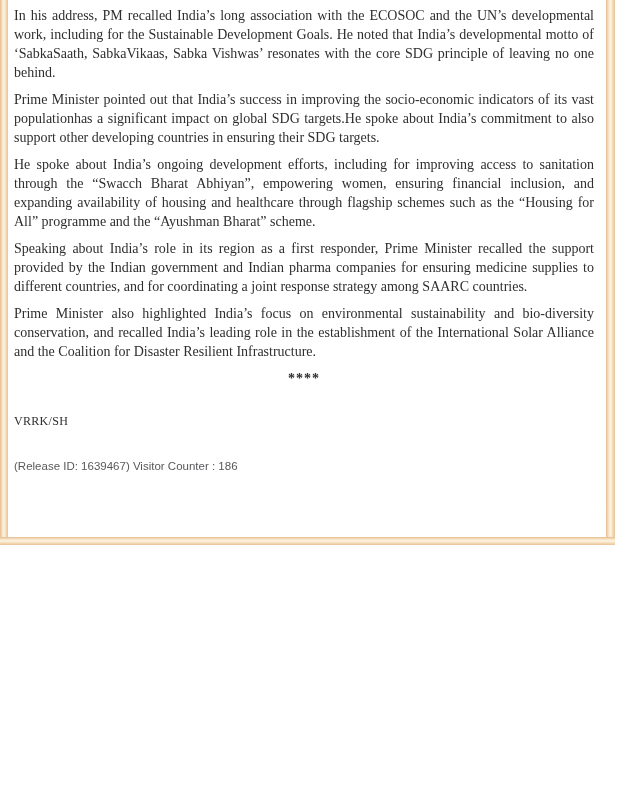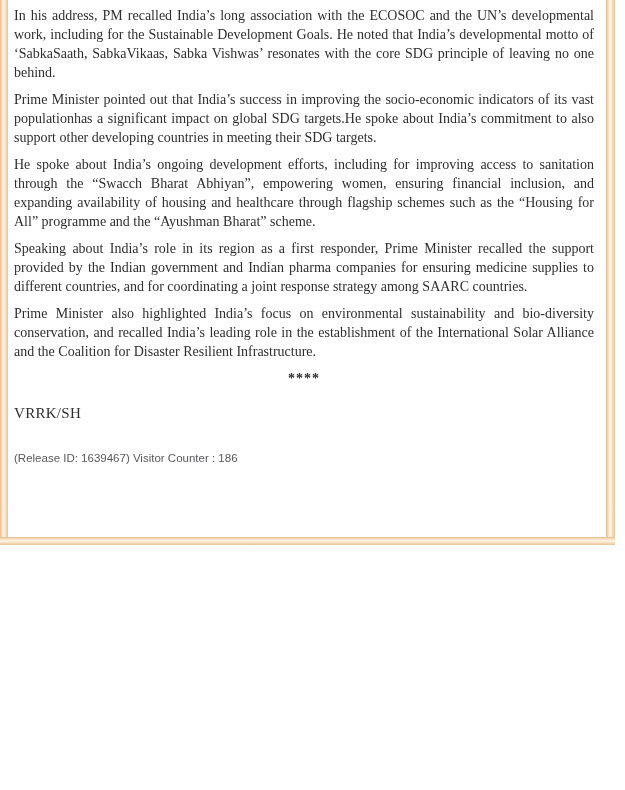--- a/index.html
+++ b/index.html
@@ -57,22 +57,22 @@
     vertical-align: super;
   }
   .separator {
     margin-top: 6px;
     text-align: center;
     font-weight: bold;
     font-size: 14px;
     letter-spacing: 1px;
   }
   .signoff {
-    margin-top: 16px;
-    font-size: 15px;
+    margin-top: 24px;
+    font-size: 12px;
     letter-spacing: 0.3px;
   }
   .release-info {
     margin-top: 26px;
     font-family: "Liberation Sans", sans-serif;
     font-size: 11.5px;
     color: #58595b;
   }
 </style>
 </head>
@@ -81,21 +81,21 @@
 <div class="page">
 
   <div class="border-strip border-left"></div>
   <div class="border-strip border-right"></div>
   <div class="border-strip border-bottom"></div>
 
   <div class="content">
 
     <p class="para">In his address, PM recalled India’s long association with the ECOSOC and the UN’s developmental work, including for the Sustainable Development Goals. He noted that India’s developmental motto of ‘SabkaSaath, SabkaVikaas, Sabka Vishwas’ resonates with the core SDG principle of leaving no one behind.</p>
 
-    <p class="para">Prime Minister pointed out that India’s success in improving the socio-economic indicators of its vast populationhas a significant impact on global SDG targets.He spoke about India’s commitment to also support other developing countries in meeting their SDG targets.</p>
+    <p class="para">Prime Minister pointed out that India’s success in improving the socio-economic indicators of its vast populationhas a significant impact on global SDG targets.He spoke about India’s commitment to also support other developing countries in ensuring their SDG targets.</p>
 
     <p class="para">He spoke about India’s ongoing development efforts, including for improving access to sanitation through the “Swacch Bharat Abhiyan”, empowering women, ensuring financial inclusion, and expanding availability of housing and healthcare through flagship schemes such as the “Housing for All” programme and the “Ayushman Bharat” scheme.</p>
 
     <p class="para">Speaking about India’s role in its region as a first responder, Prime Minister recalled the support provided by the Indian government and Indian pharma companies for ensuring medicine supplies to different countries, and for coordinating a joint response strategy among SAARC countries.</p>
 
     <p class="para">Prime Minister also highlighted India’s focus on environmental sustainability and bio-diversity conservation, and recalled India’s leading role in the establishment of the International Solar Alliance and the Coalition for Disaster Resilient Infrastructure.</p>
 
 
     <div class="separator">****</div>
 

